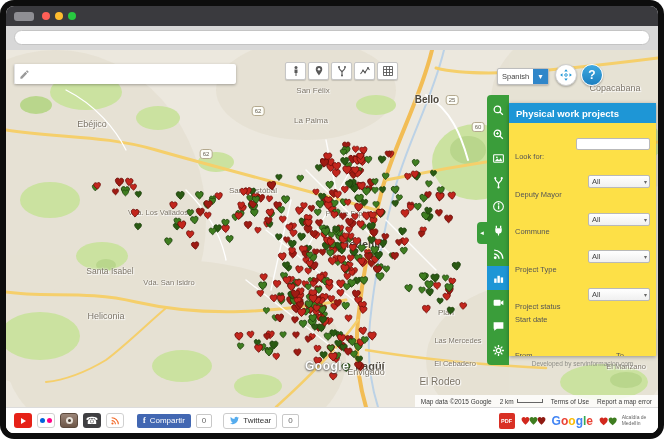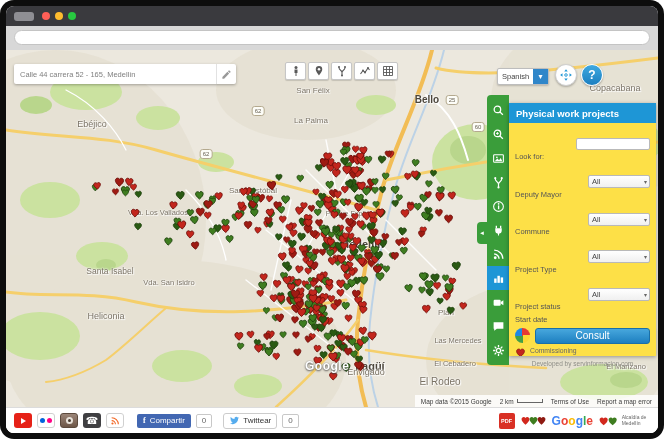--- a/index.html
+++ b/index.html
@@ -665,21 +665,20 @@
           <span>Map data ©2015 Google</span>
           <span class="scale">
             <span>2 km</span>
             <span class="scale-line"></span>
           </span>
           <span>Terms of Use</span>
           <span>Report a map error</span>
         </div>
 
         <div class="geo-search">
-          <span class="geo-text">Calle 44 carrera 52 - 165, Medellín</span>
           <span class="geo-edit">
             <svg viewBox="0 0 24 24">
                 <path d="M3 17.2V21h3.8L17.8 10 14 6.2zM20.7 7.1a1 1 0 0 0 0-1.4l-2.4-2.4a1 1 0 0 0-1.4 0L15.1 5.1l3.8 3.8z" fill="#9a9a9a"></path>
               </svg>
           </span>
         </div>
 
         <div class="tools">
             <div class="tool-btn">
               <svg viewBox="0 0 24 24">
@@ -840,20 +839,30 @@
                 </div>
                 <div class="p-row">
                   <span class="p-label">Project status</span>
                   <span class="p-select">
                     <span class="p-select-val">All</span>
                     <span class="p-select-arrow">▾</span>
                   </span>
                 </div>
               </div>
             <div class="p-label sd">Start date</div>
+            <div class="p-row dates">
+              <span class="date-group">
+                <span class="p-label">From</span>
+                <input class="p-input" style="">
+              </span>
+              <span class="date-group to">
+                <span class="p-label">To</span>
+                <input class="p-input" style="">
+              </span>
+            </div>
             <div class="p-row consult">
               <span class="pinwheel"></span>
               <button class="consult-btn">Consult</button>
             </div>
             <div>
                 <div class="lg-row">
                   <svg viewBox="0 0 24 24" class="lg-heart">
                     <path d="M12 21.2C6.6 16.6 3.4 12.9 3.4 9.2 3.4 6.5 5.5 4.4 8.1 4.4c1.6 0 3.1.8 3.9 2.1.8-1.3 2.3-2.1 3.9-2.1 2.6 0 4.7 2.1 4.7 4.8 0 3.7-3.2 7.4-8.6 12z" fill="#c3261d" stroke="#7a130d" stroke-width="1.5"></path>
                   </svg>
                   <span class="lg-label">Commissioning</span>

